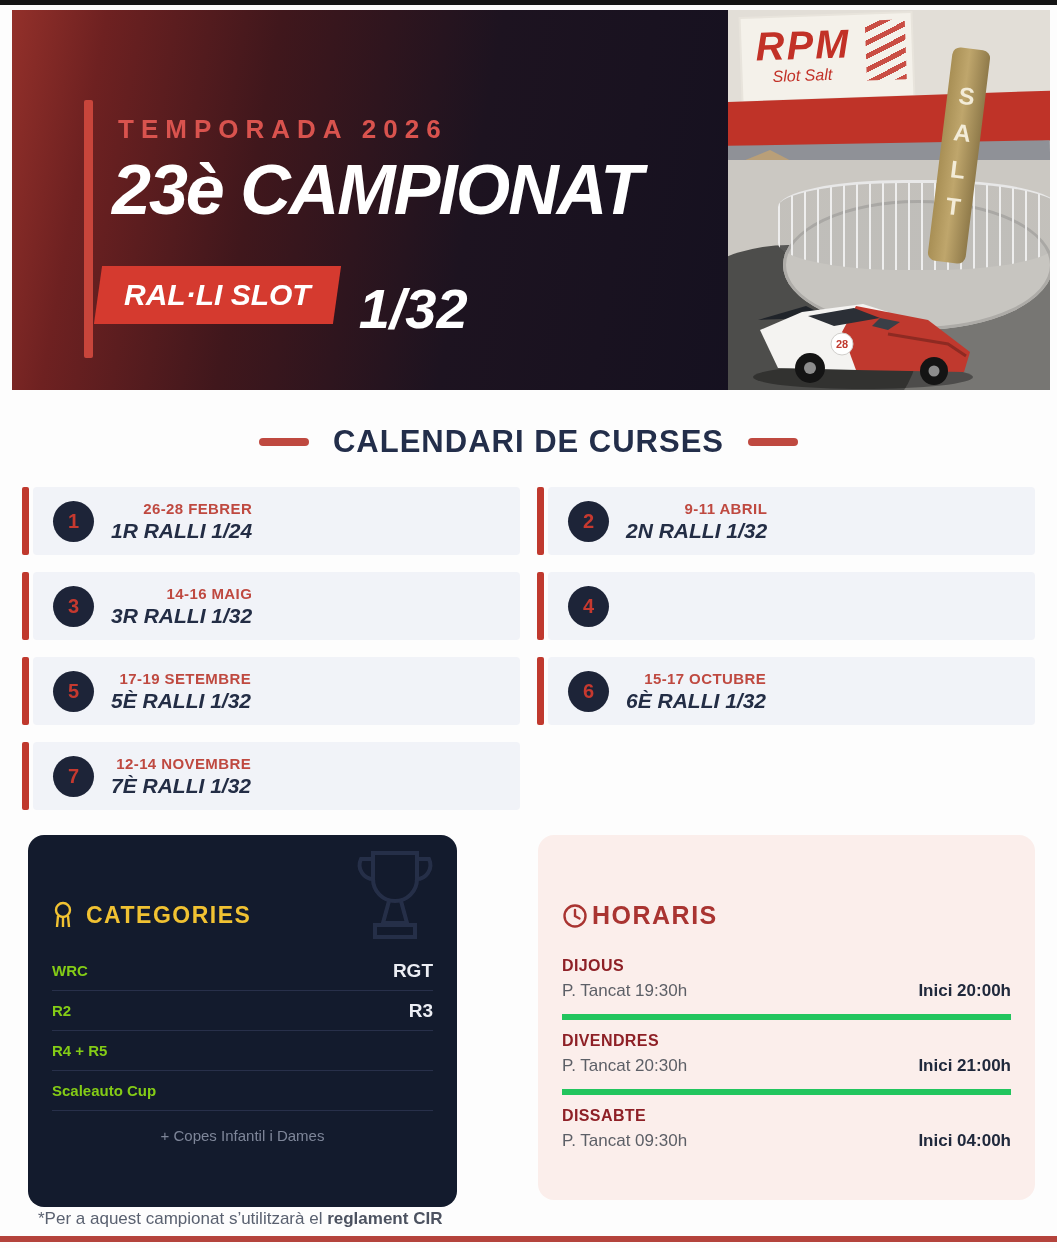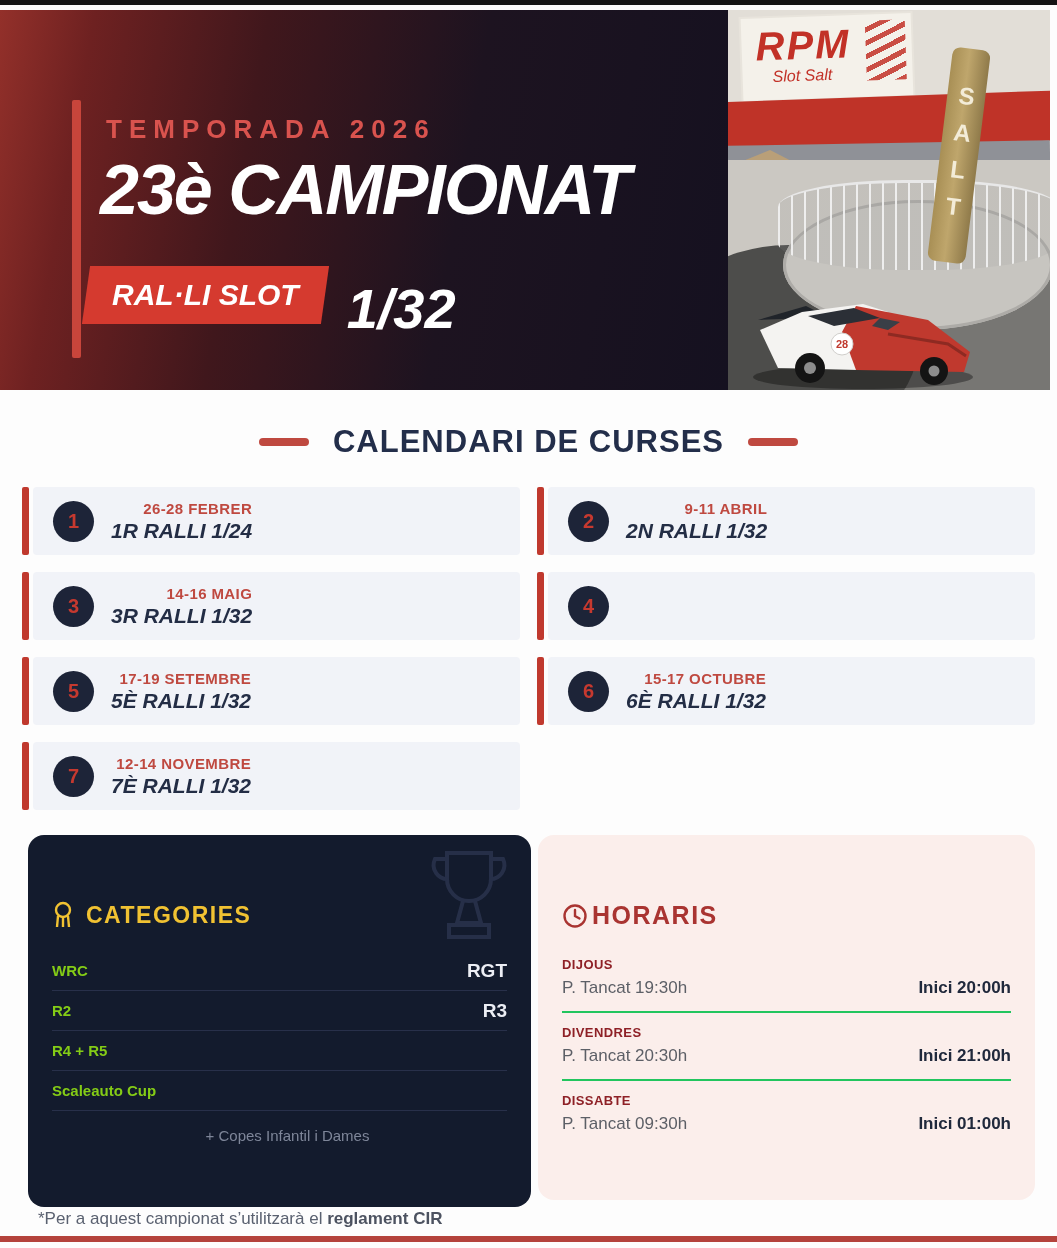--- a/index.html
+++ b/index.html
@@ -4,21 +4,21 @@
 <style>
   * { margin:0; padding:0; box-sizing:border-box; }
   html,body { background:#ffffff; }
   body { font-family:"Liberation Sans", sans-serif; }
   .page { position:relative; width:1057px; height:1248px; background:#fdfdfd; overflow:hidden; }
 
   
   .top-strip { position:absolute; top:0; left:0; width:100%; height:5px; background:#141414; }
 
   
-  .hero { position:absolute; top:10px; left:0; width:728px; height:380px;
+  .hero { position:absolute; top:10px; left:12px; width:728px; height:380px;
           background:linear-gradient(100deg,#93302a 0%,#6e2121 12%,#40171c 34%,#1d1320 62%,#151120 100%); }
   .hero-accent { position:absolute; left:72px; top:90px; width:9px; height:258px; background:#c8453b; border-radius:2px; }
   .hero-season { position:absolute; left:106px; top:104px; font-size:26px; font-weight:800;
                  letter-spacing:7px; color:#d9534e; }
   .hero-title { position:absolute; left:100px; top:140px; font-size:70px; font-weight:800;
                 font-style:italic; color:#ffffff; letter-spacing:-2px; white-space:nowrap; }
   .hero-badge-row { position:absolute; left:86px; top:238px; display:flex; align-items:center; }
   .hero-badge { background:#d53a2f; color:#fff; font-size:30px; font-weight:800; font-style:italic;
                 padding:12px 26px; transform:skewX(-8deg); }
   .hero-badge span { display:inline-block; transform:skewX(8deg); }
@@ -68,41 +68,41 @@
   .event-bar { width:7px; background:#c0392e; border-radius:2px; margin-right:4px; }
   .event-card { flex:1; background:#f1f3f8; border-radius:4px; display:flex; align-items:center; }
   .event-num { width:41px; height:41px; border-radius:50%; background:#1d2438; color:#c6392f;
                font-size:20px; font-weight:800; display:flex; align-items:center; justify-content:center;
                margin-left:20px; flex:0 0 41px; }
   .event-text { margin-left:17px; }
   .event-date { font-size:15px; font-weight:800; color:#bf4940; letter-spacing:.4px;text-align:right; }
   .event-title { font-size:21px; font-weight:800; font-style:italic; color:#232d45; margin-top:2px; }
 
   
-  .categories { position:absolute; top:835px; left:28px; width:503px; height:372px;
+  .categories { position:absolute; top:835px; left:28px; width:429px; height:372px;
                 background:#131b2d; border-radius:16px; overflow:hidden; }
   .trophy-mark { position:absolute; top:8px; right:16px; opacity:.9; }
   .cat-head { position:absolute; top:66px; left:24px; display:flex; align-items:center; }
   .cat-head-text { font-size:23px; font-weight:800; color:#f1c232; letter-spacing:1.5px; margin-left:12px; }
   .cat-rows { position:absolute; top:116px; left:24px; right:24px; }
   .cat-row { display:flex; justify-content:space-between; align-items:center; height:40px;
              border-bottom:1px solid #28304a; }
   .cat-left { font-size:15px; font-weight:700; color:#84cc16; }
   .cat-right { font-size:19px; font-weight:700; color:#eceef4; }
-  .cat-note { position:absolute; top:292px; left:8px; width:100%; text-align:center;
+  .cat-note { position:absolute; top:292px; left:0; width:100%; text-align:center;
               font-size:15px; color:#7e8699; }
 
   .horaris { position:absolute; top:835px; left:538px; width:497px; height:365px;
              background:#fbeeeb; border-radius:16px; }
   .hor-head { position:absolute; top:66px; left:24px; display:flex; align-items:center; }
   .hor-head-text { font-size:25px; font-weight:800; color:#a93431; letter-spacing:1.5px; margin-left:4px; }
   .hor-entries { position:absolute; top:110px; left:24px; right:24px; }
-  .hor-day { font-size:13px; font-weight:800; color:#8e2026; letter-spacing:.4px; margin-top:12px; }
+  .hor-day { font-size:16px; font-weight:800; color:#8e2026; letter-spacing:.4px; margin-top:12px; }
   .hor-row { display:flex; justify-content:space-between; align-items:center; margin-top:6px; padding-bottom:13px; }
-  .hor-divider { border-bottom:2px solid #22c55e; }
+  .hor-divider { border-bottom:6px solid #22c55e; }
   .hor-closed { font-size:17px; color:#5c5f66; }
   .hor-start { font-size:17px; font-weight:800; color:#20293c; }
 
   
   .footer-note { position:absolute; top:1209px; left:38px; font-size:17px; color:#5a6170; }
   .footer-note b { color:#4c5260; }
   .bottom-line { position:absolute; top:1236px; left:0; width:100%; height:6px; background:#b4433c; }
 </style>
 </head>
 <body>
@@ -304,21 +304,21 @@
         <div class="hor-day">DIVENDRES</div>
         <div class="hor-row hor-divider">
           <span class="hor-closed">P. Tancat 20:30h</span>
           <span class="hor-start">Inici 21:00h</span>
         </div>
       </div>
       <div>
         <div class="hor-day">DISSABTE</div>
         <div class="hor-row">
           <span class="hor-closed">P. Tancat 09:30h</span>
-          <span class="hor-start">Inici 01:00h</span>
+          <span class="hor-start">Inici 04:00h</span>
         </div>
       </div>
     </div>
   </div>
 
   <div class="footer-note"><span>*Per a aquest campionat s’utilitzarà el </span><b>reglament CIR</b></div>
 
   <div class="bottom-line"></div>
 
 </div>

